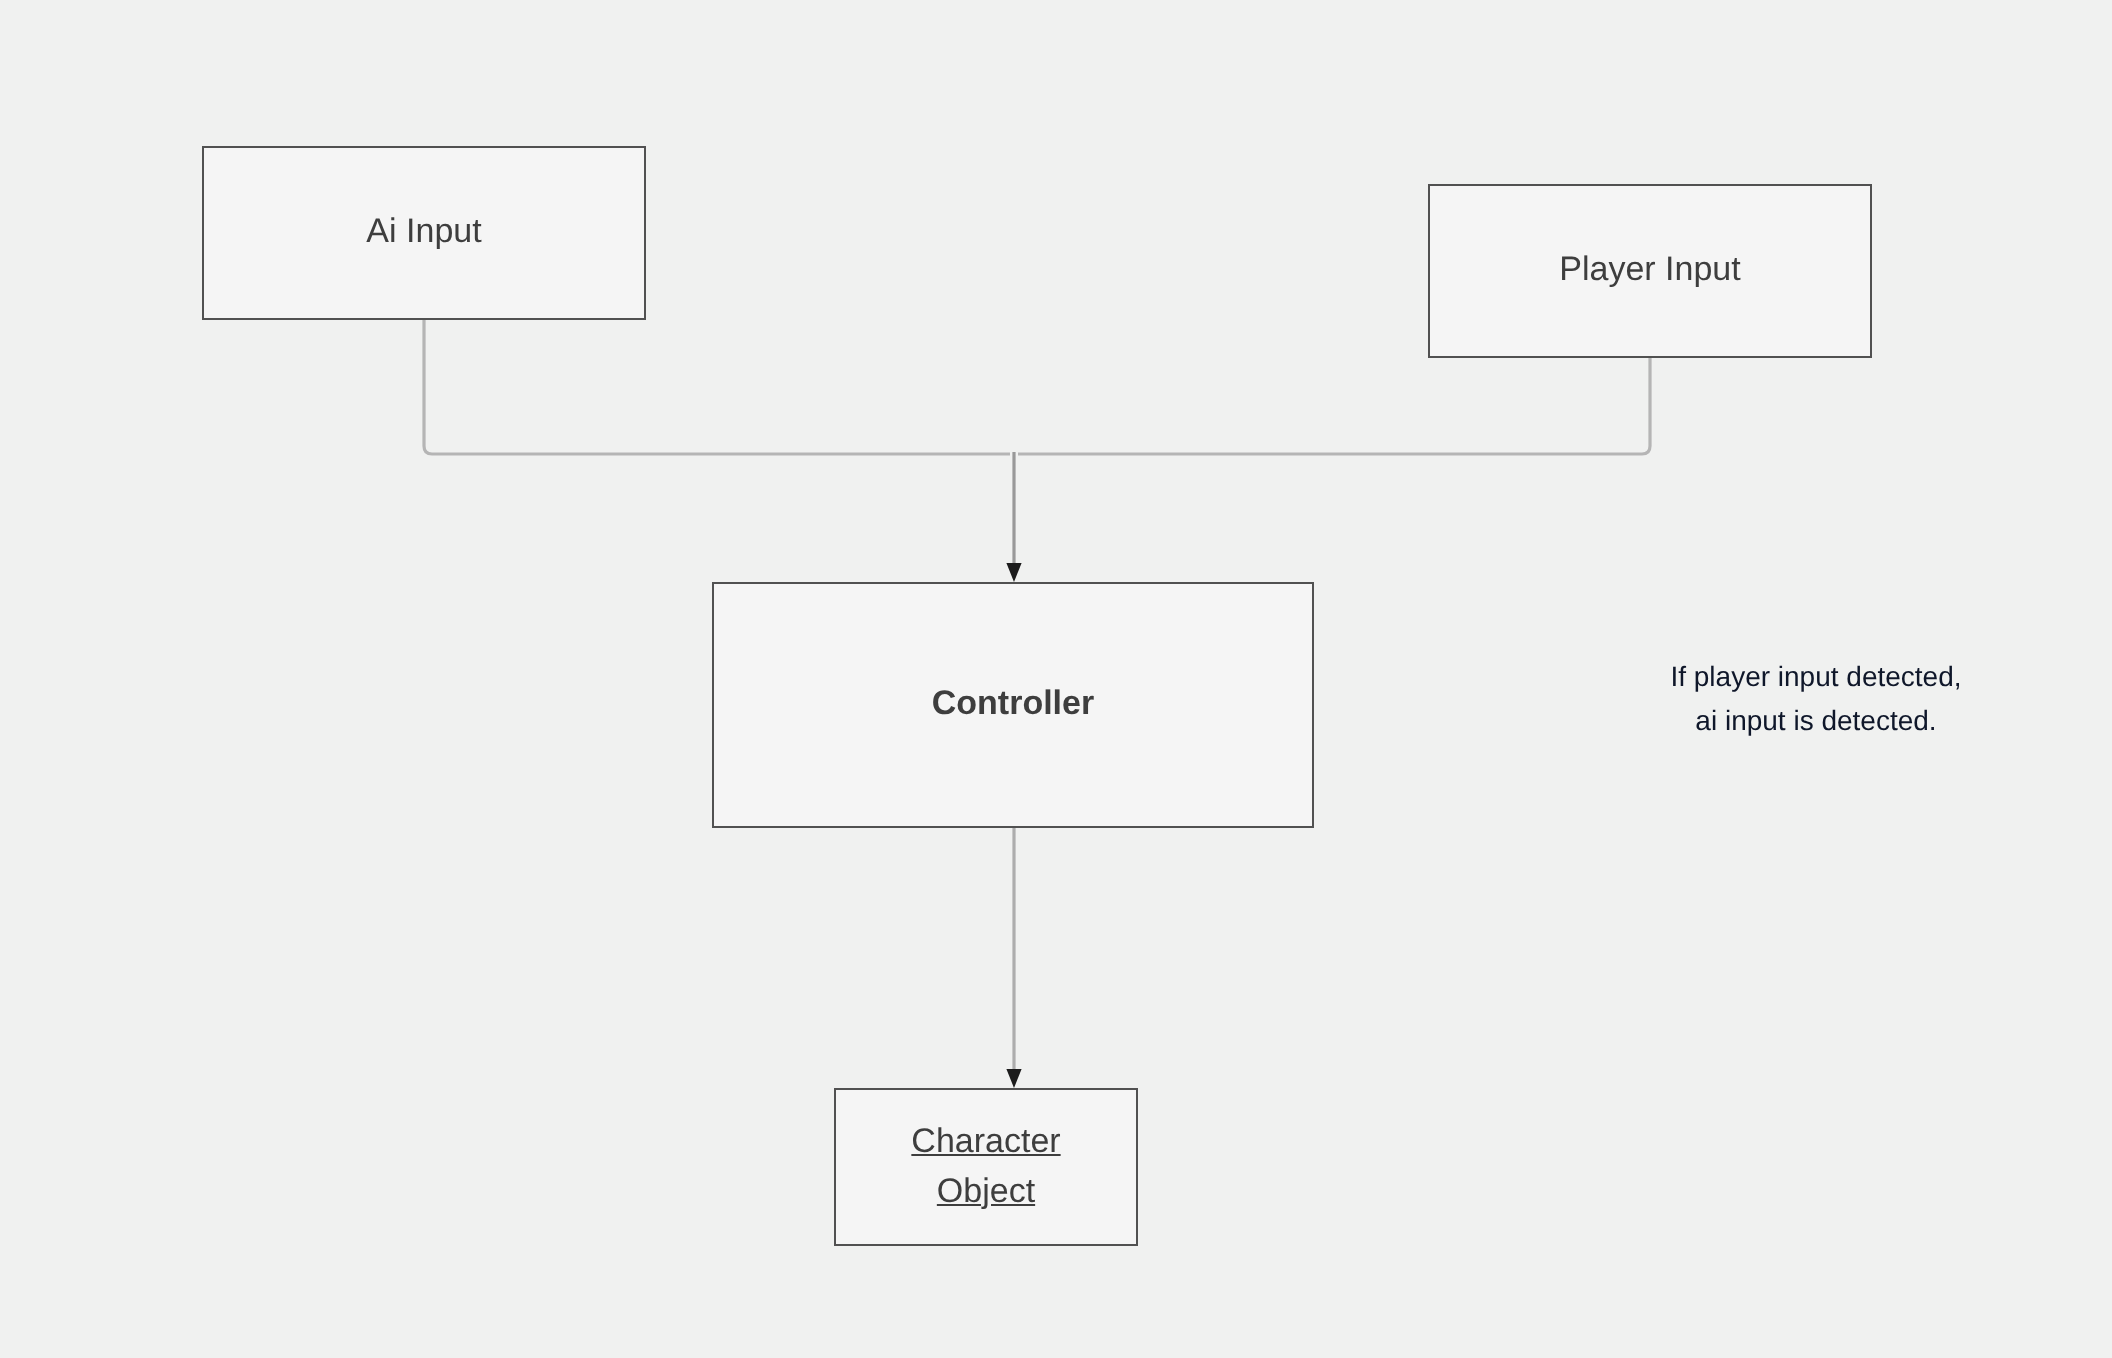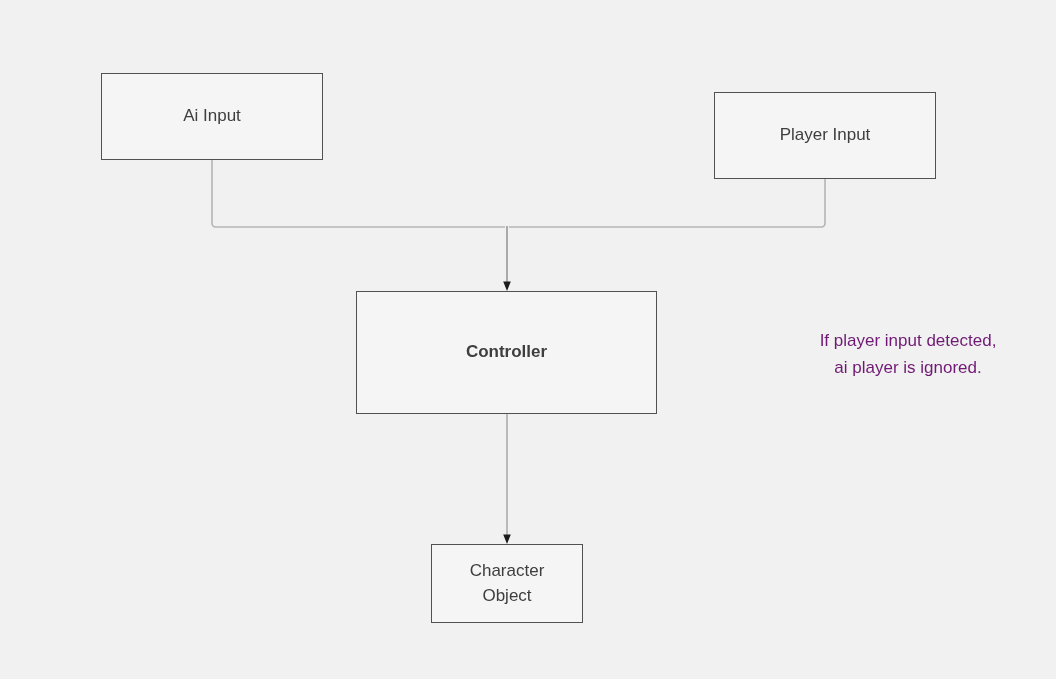--- a/index.html
+++ b/index.html
@@ -33,29 +33,29 @@
     align-items: center;
     justify-content: center;
     text-align: center;
     color: #3e3e3e;
     font-size: 17px;
     line-height: 1.45;
   }
   .node-ai       { left: 101px; top: 73px;  width: 222px; height: 87px;  }
   .node-player   { left: 714px; top: 73px;  width: 222px; height: 87px; margin-top: 19px;  }
   .node-controller { left: 356px; top: 291px; width: 301px; height: 123px; font-weight: bold; }
-  .node-character  { left: 431px; top: 544px; width: 152px; height: 79px; padding: 0 18px; }
+  .node-character  { left: 417px; top: 544px; width: 152px; height: 79px; padding: 0 18px; text-decoration: underline; }
   .annotation {
     position: absolute;
     left: 788px;
     top: 327px;
     width: 240px;
     text-align: center;
-    color: #701a75;
-    font-size: 17px;
+    color: #0f172a;
+    font-size: 14px;
     line-height: 1.6;
   }
 </style>
 </head>
 <body>
 
 <div class="canvas">
 
   <svg class="connectors" width="1056" height="679" viewBox="0 0 1056 679">
 
@@ -81,16 +81,16 @@
   <div class="node node-controller">
     <span>Controller</span>
   </div>
 
   <div class="node node-character">
     <span>Character Object</span>
   </div>
 
   <div class="annotation">
     <div>If player input detected,</div>
-    <div>ai player is ignored.</div>
+    <div>ai input is detected.</div>
   </div>
 
 </div>
 
 </body></html>

